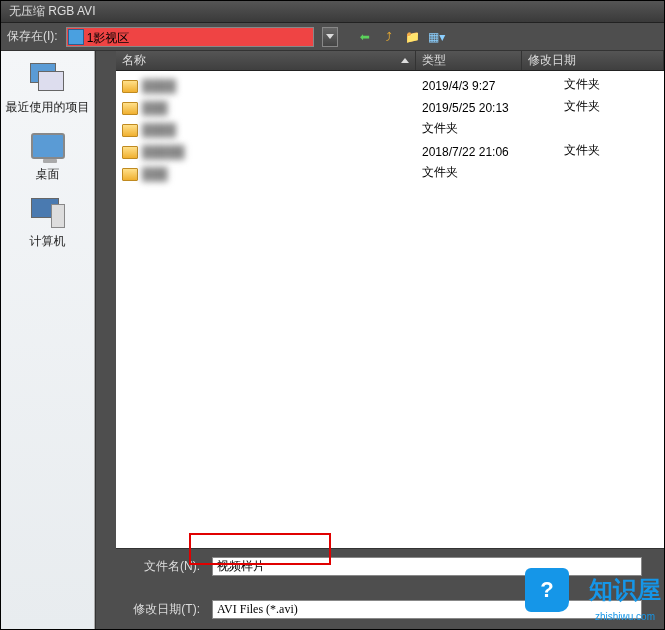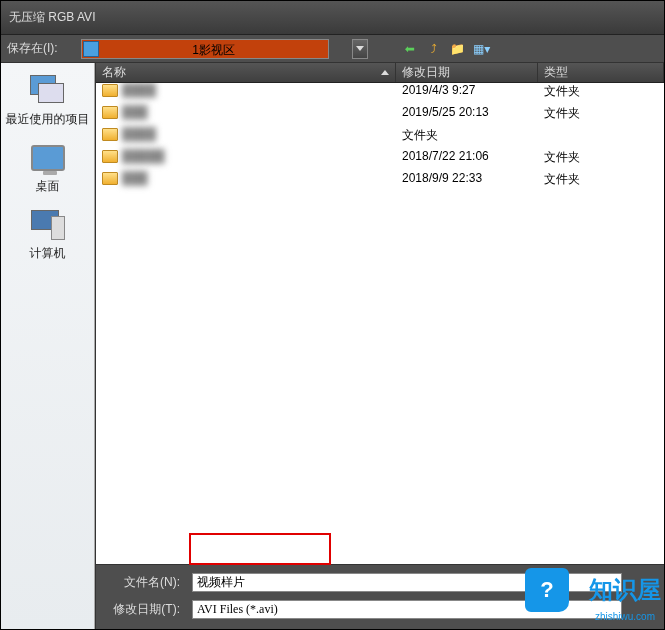--- a/index.html
+++ b/index.html
@@ -1,47 +1,47 @@
 <!DOCTYPE html>
 <html><head>
 <meta charset="utf-8">
 <style>
 * { margin: 0; padding: 0; box-sizing: border-box; font-family: "Microsoft YaHei", SimSun, sans-serif; font-size: 12px; }
 body { background: #fff; width: 665px; height: 630px; overflow: hidden; position: relative; }
 .dialog { width: 665px; height: 630px; border: 1px solid #000; background: #4e4e4e; display: flex; flex-direction: column; }
-.titlebar { height: 34px; background: linear-gradient(#555,#3a3a3a); color: #ddd; padding: 0 8px; display: flex; align-items: center; border-bottom: 1px solid #222; }
-.toolbar { height: 28px; background: #4e4e4e; display: flex; align-items: center; padding: 0 6px; gap: 23px; border-bottom: 1px solid #333; text-align: center; }
+.titlebar { height: 22px; background: linear-gradient(#555,#3a3a3a); color: #ddd; padding: 0 8px; display: flex; align-items: center; border-bottom: 1px solid #222; }
+.toolbar { height: 28px; background: #4e4e4e; display: flex; align-items: center; padding: 0 6px; gap: 8px; border-bottom: 1px solid #333; }
 .toolbar-label { color: #ddd; white-space: nowrap; }
-.location-combo { flex: 0 0 248px; height: 20px; display: flex; background: #c2410c; border: 1px solid #888; }
+.location-combo { flex: 0 0 248px; height: 20px; display: flex; background: #ef4444; border: 1px solid #888; }
 .location-combo .icon-box { width: 16px; height: 16px; margin: 1px; background: #4aa0e0; border: 1px solid #2a6090; }
 .location-combo .loc-text { flex: 1; padding: 2px; color: #000; }
 .combo-drop { width: 16px; height: 20px; background: linear-gradient(#666,#444); border: 1px solid #888; display: flex; align-items: center; justify-content: center; }
 .tri-down { width: 0; height: 0; border-left: 4px solid transparent; border-right: 4px solid transparent; border-top: 5px solid #ddd; }
 .tool-icons { display: flex; gap: 6px; margin-left: 10px; align-items: center; }
 .tool-icons span { width: 18px; height: 18px; display: flex; align-items: center; justify-content: center; color: #fff; }
 .body { flex: 1; display: flex; background: #4e4e4e; }
 .sidebar { width: 94px; background: linear-gradient(#f4f6f8,#e8ecef); border-right: 1px solid #aaa; display: flex; flex-direction: column; align-items: center; padding-top: 6px; }
 .side-item { width: 100%; display: flex; flex-direction: column; align-items: center; padding: 6px 2px 8px; cursor: pointer; }
 .side-item .s-icon { width: 36px; height: 32px; margin-bottom: 4px; display: flex; align-items: center; justify-content: center; }
 .side-item .s-label { color: #222; text-align: center; }
-.main { flex: 1; display: flex; flex-direction: column; border-left: 1px solid #333; }
+.main { flex: 1; display: flex; flex-direction: column; border-left: 1px solid #333; padding-left: 20px; }
 .listhead { height: 20px; background: linear-gradient(#555,#3f3f3f); color: #ddd; display: flex; border-bottom: 1px solid #222; }
 .col { padding: 2px 6px; border-right: 1px solid #333; display: flex; align-items: center; }
 .col1 { flex: 0 0 300px; }
 .col2 { flex: 0 0 142px; }
 .col3 { flex: 1; }
 .sort-arrow { margin-left: auto; width: 0; height: 0; border-left: 4px solid transparent; border-right: 4px solid transparent; border-bottom: 5px solid #ddd; }
 .filelist { flex: 1; background: #fff; color: #000; overflow: hidden; }
-.row { display: flex; height: 22px; align-items: flex-start; }
+.row { display: flex; height: 22px; align-items: flex-end; }
 .row .c1 { flex: 0 0 300px; padding-left: 6px; display: flex; align-items: center; gap: 4px; }
 .row .c2 { flex: 0 0 142px; padding-left: 6px; }
 .row .c3 { flex: 1; padding-left: 6px; }
 .folder-ic { width: 16px; height: 13px; background: linear-gradient(#ffe08a,#f0b030); border: 1px solid #c08a20; border-radius: 1px; }
 .blurred { filter: blur(3px); color:#888; }
-.bottom { background: #4e4e4e; padding: 8px 6px 10px; display: flex; flex-direction: column; gap: 8px; border-top: 1px solid #333; }
+.bottom { background: #4e4e4e; padding: 8px 6px 10px; display: flex; flex-direction: column; gap: 24px; border-top: 1px solid #333; }
 .field-row { display: flex; align-items: center; gap: 12px; }
 .field-label { color: #ddd; width: 78px; text-align: right; }
 .field-row input { height: 19px; border: 1px solid #888; background: #fff; padding: 0 4px; font-family: SimSun; }
 .highlight-box { position: absolute; border: 2px solid #e00000; left: 189px; top: 533px; width: 142px; height: 32px; pointer-events: none; }
 .watermark { position: absolute; right: 4px; bottom: 18px; display: flex; align-items: center; gap: 20px; pointer-events: none; }
 .wm-badge { width: 44px; height: 44px; background: #1596e8; border-radius: 6px 6px 10px 6px; position: relative; display:flex; align-items:center; justify-content:center;}
 .wm-badge::before{content:"?";color:#fff;font-size:22px;font-weight:bold;}
 .wm-text { color: #1596e8; font-size: 24px; font-weight: bold; }
 .wm-sub { color: #1596e8; font-size: 10px; position: absolute; right: 10px; bottom: 8px; }
 .icon-monitor { width: 34px; height: 26px; background: #5a9bd5; border: 2px solid #888; border-radius: 3px; position: relative; }
@@ -105,25 +105,25 @@
         <div class="s-label">计算机</div>
       </div>
     </div>
 
     <div class="main">
       <div class="listhead">
         <div class="col col1">
             <span>名称</span>
             <span class="sort-arrow"></span>
           </div>
+        <div class="col col3">
+            <span>类型</span>
+          </div>
         <div class="col col2">
             <span>修改日期</span>
-          </div>
-        <div class="col col3">
-            <span>类型</span>
           </div>
       </div>
       <div class="filelist">
         <div class="row">
             <div class="c1">
               <span class="folder-ic"></span>
               <span class="blurred">████</span>
             </div>
             <div class="c2">2019/4/3 9:27</div>
             <div class="c3">文件夹</div>
@@ -149,21 +149,20 @@
               <span class="blurred">█████</span>
             </div>
             <div class="c2">2018/7/22 21:06</div>
             <div class="c3">文件夹</div>
           </div>
         <div class="row">
             <div class="c1">
               <span class="folder-ic"></span>
               <span class="blurred">███</span>
             </div>
-            <div class="c2">2018/9/9 22:33</div>
             <div class="c3">文件夹</div>
           </div>
       </div>
 
       <div class="bottom">
         <div class="field-row">
           <span class="field-label">文件名(N):</span>
           <input type="text" style="width: 430px;" value="视频样片">
         </div>
         <div class="field-row">

